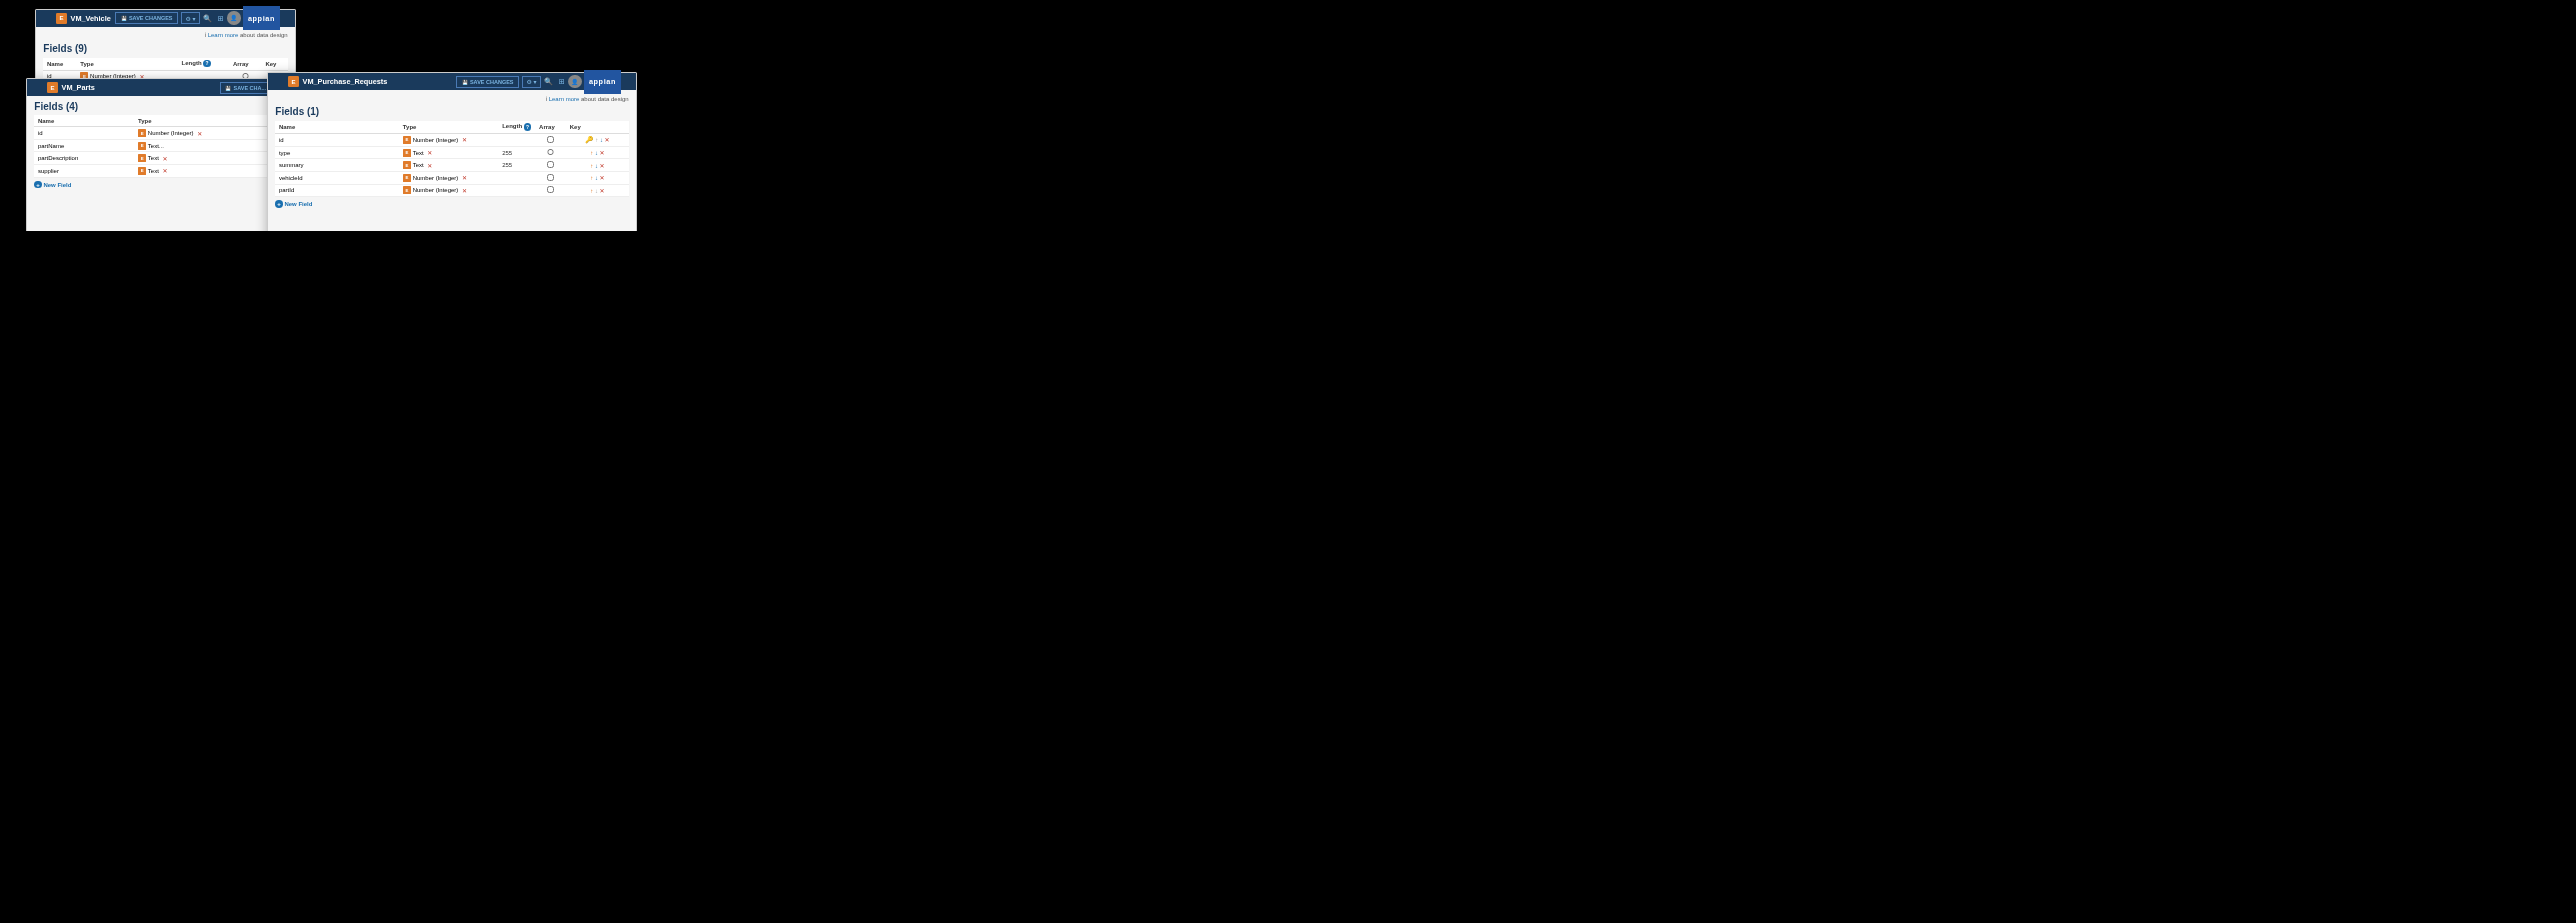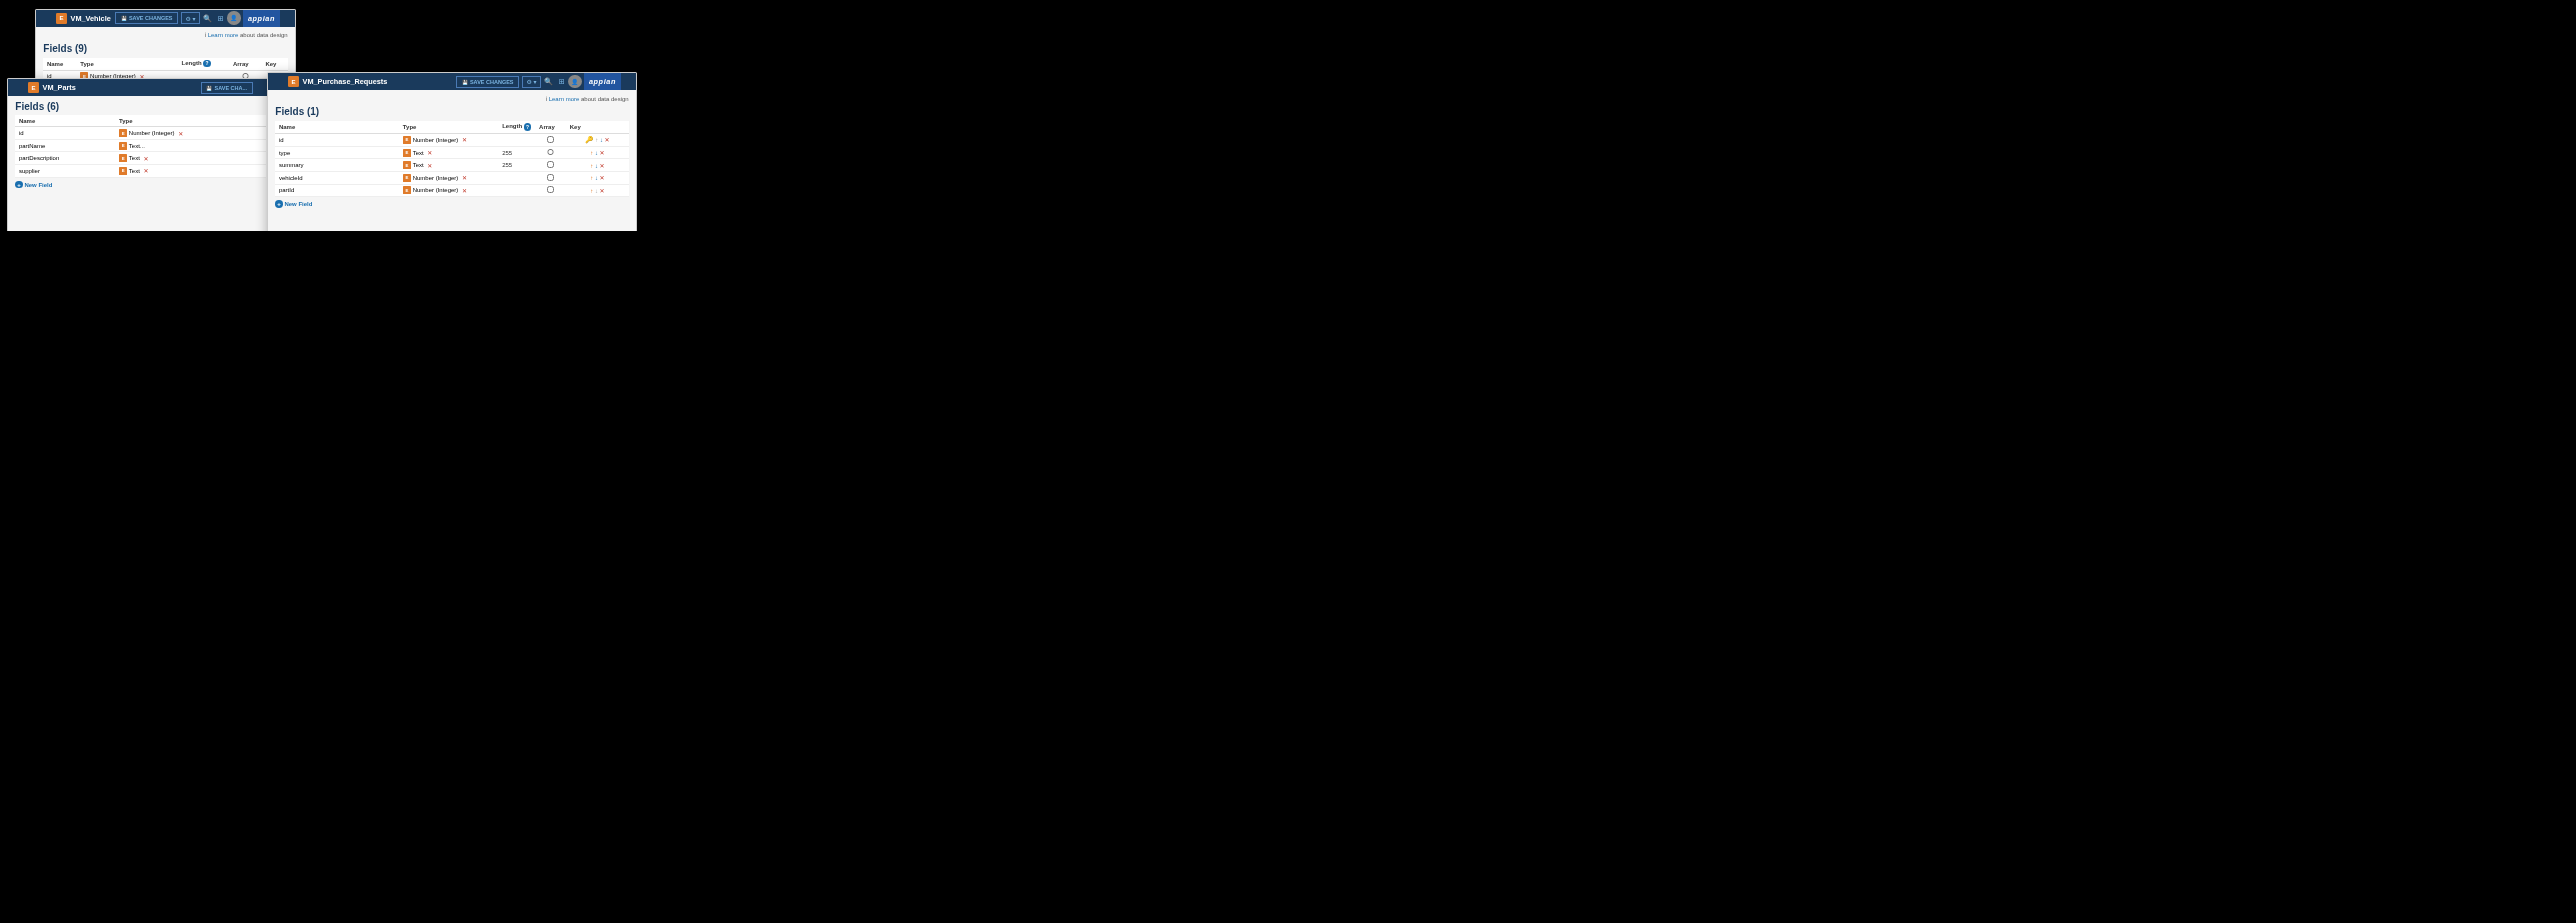--- a/index.html
+++ b/index.html
@@ -81,23 +81,22 @@
       color: #7ab3e0;
       font-size: 7.3px;
       cursor: pointer;
       padding: 1.2px;
     }
     .appian-logo {
       background: #2255a0;
       color: white;
       font-size: 7.3px;
       font-weight: bold;
-      font-style: italic;
       padding: 1.2px 4.9px;
-      height: 17px;
+      height: 24px;
       display: flex; align-items: center;
       letter-spacing: 0.6px;
       margin-right: -4.9px;
     }
     .avatar {
       width: 13.4px;
       height: 13.4px;
       border-radius: 50%;
       background: #888;
       overflow: hidden;
@@ -229,21 +228,21 @@
       z-index: 1;
     }
     .window-vehicle .window-content {
       height: 121px;
       overflow: hidden;
     }
 
     
     .window-parts {
       top: 78px;
-      left: 7px;
+      left: 26px;
       width: 267px;
       z-index: 2;
     }
     .window-parts .window-content {
       height: 140px;
       overflow: hidden;
     }
 
     
     .window-purchase {
@@ -345,21 +344,21 @@
 
 <div class="window window-parts">
   <div class="title-bar">
     <div class="title-bar-icon">E</div>
     <span class="title-bar-title">VM_Parts</span>
     <div class="title-bar-actions">
       <button class="btn-save">SAVE CHA...</button>
     </div>
   </div>
   <div class="window-content">
-    <div class="fields-header">Fields (6)</div>
+    <div class="fields-header">Fields (4)</div>
     <table class="fields-table">
       <thead>
         <tr>
           <th>Name</th>
           <th>Type</th>
         </tr>
       </thead>
       <tbody>
         <tr>
           <td>id</td>

